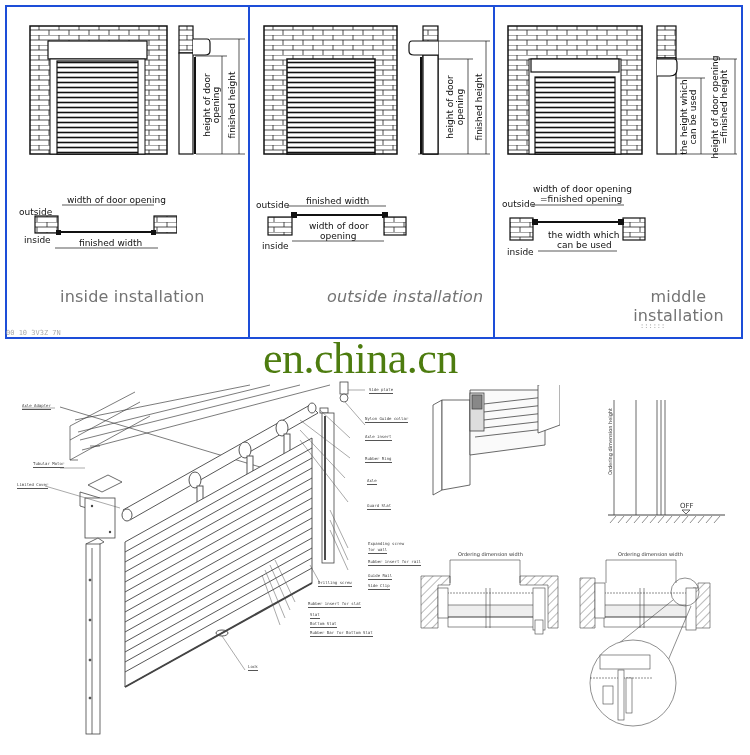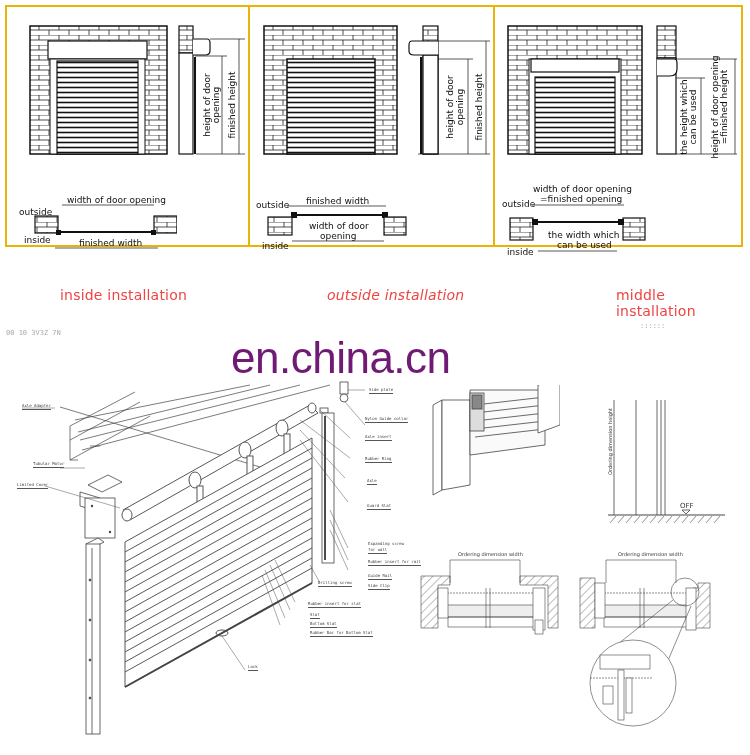--- a/index.html
+++ b/index.html
@@ -1,22 +1,22 @@
 <!DOCTYPE html>
 <html><head>
 <meta charset="utf-8">
 <style>
   html,body{margin:0;padding:0;background:#fff;}
   body{width:750px;height:755px;position:relative;overflow:hidden;font-family:"DejaVu Sans",sans-serif;color:#111;}
   .abs{position:absolute;}
-  .panel{position:absolute;top:5px;height:242px;border:2px solid #eab308;box-sizing:border-box;background:#fff;}
-  .panel-caption{position:absolute;font-size:14px;font-family:"DejaVu Sans",sans-serif;letter-spacing:0.2px;color:#ef4444;}
+  .panel{position:absolute;top:5px;height:334px;border:2px solid #1d4ed8;box-sizing:border-box;background:#fff;}
+  .panel-caption{position:absolute;font-size:16px;font-family:"DejaVu Sans",sans-serif;letter-spacing:0.2px;color:#737373;text-align:center;}
   .dimtxt{font-family:"DejaVu Sans",sans-serif;font-size:9px;fill:#111;}
   .lbl{position:absolute;font-size:4px;color:#444;font-family:"DejaVu Sans Mono",monospace;white-space:nowrap;border-bottom:0.6px solid #555;padding-bottom:1px;}
-  .watermark{position:absolute;left:231px;top:333px;font-family:Liberation Sans, sans-serif;font-size:44px;color:#701a75;letter-spacing:-0.5px;}
+  .watermark{position:absolute;left:263px;top:333px;font-family:Liberation Serif, serif;font-size:44px;color:#4d7c0f;letter-spacing:-0.5px;}
   .faint{position:absolute;font-size:7px;color:#aaa;font-family:"DejaVu Sans Mono",monospace;}
   .small-lbl{font-family:"DejaVu Sans",sans-serif;font-size:5px;fill:#333;}
 </style>
 </head>
 <body>
 
 <div class="panel" style="left:5px;width:245px;">
   <svg class="abs" style="left:22px;top:18px;" width="140" height="132" viewBox="0 0 140 132">
     <defs>
       <pattern id="brick1" width="20" height="10" patternUnits="userSpaceOnUse">

